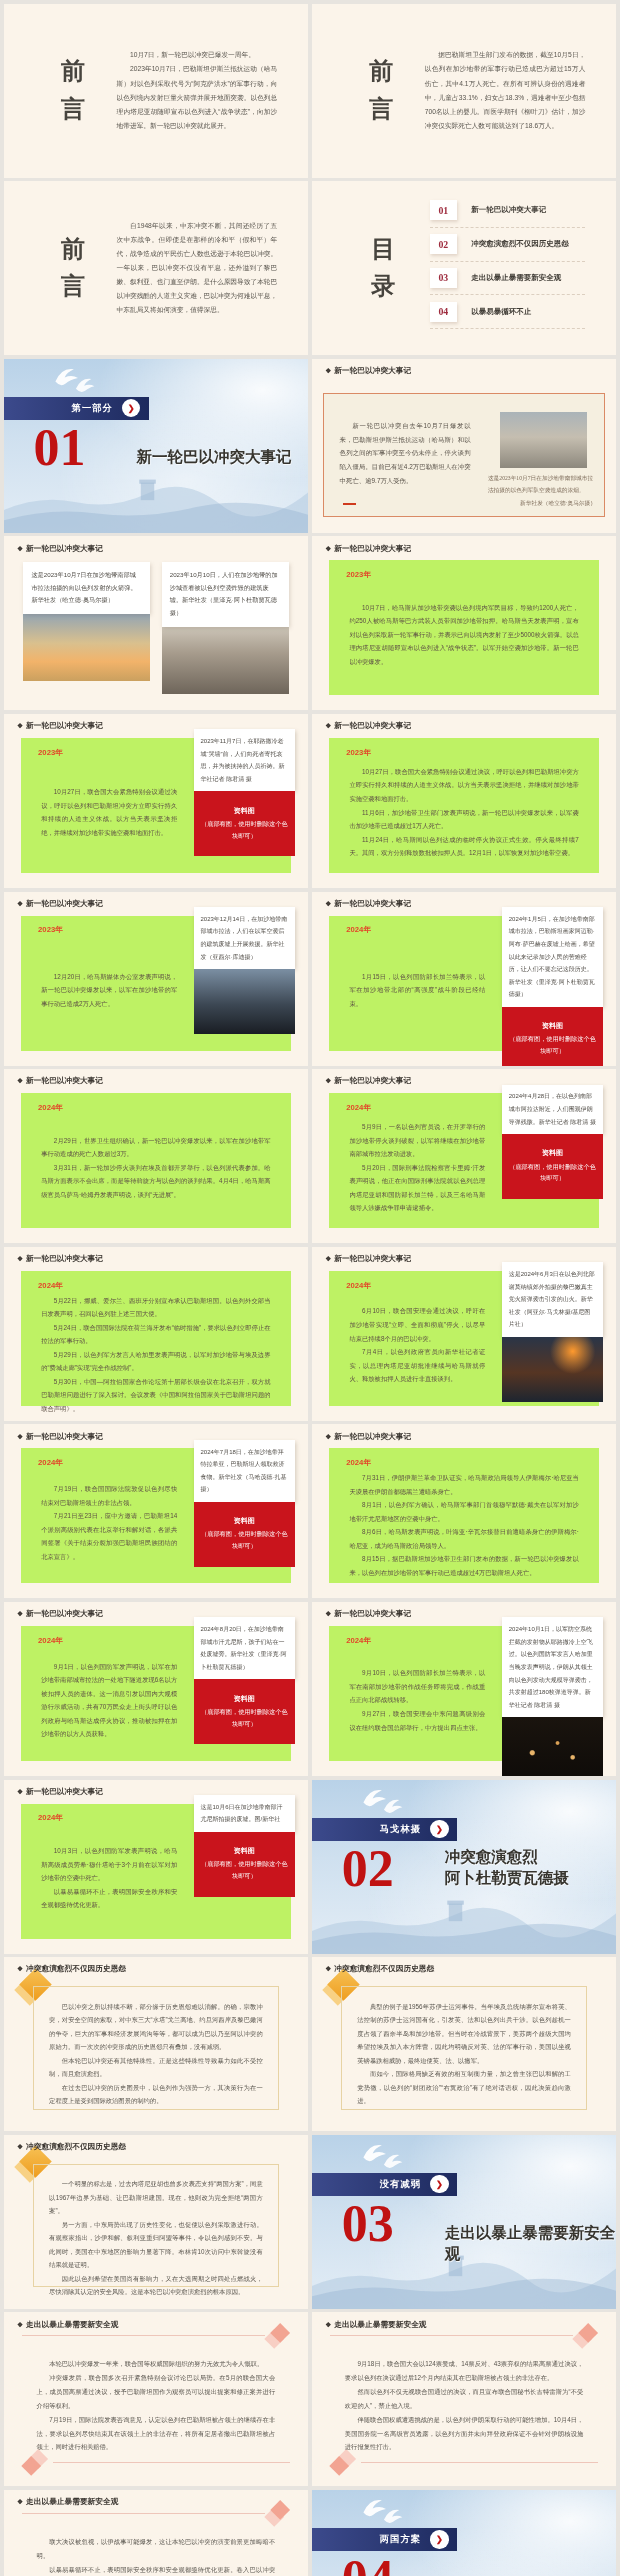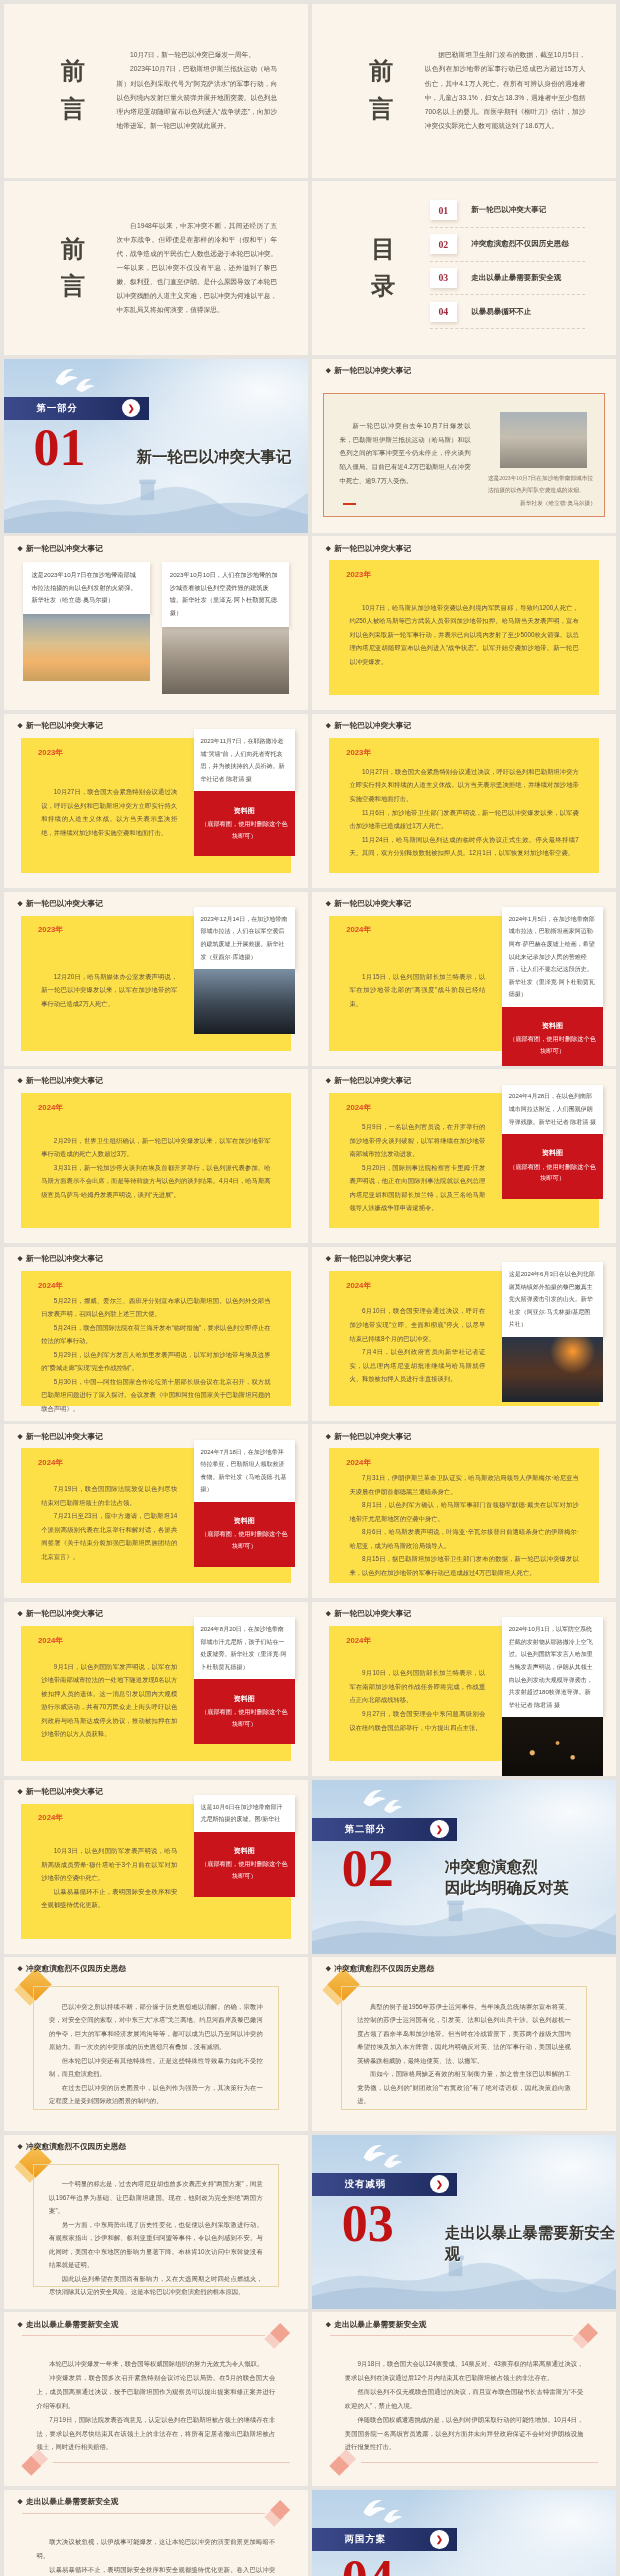--- a/index.html
+++ b/index.html
@@ -22,40 +22,40 @@
   .toc-num{width:27px;height:19.6px;background:#fff;box-shadow:1px 1.5px 3.1px rgba(150,120,100,.25);display:flex;align-items:center;justify-content:center;font:700 9.8px "Liberation Serif",serif;color:#9e2c3e;}
   .toc-label{margin-left:14.4px;font-size:7.5px;font-weight:700;color:#403c36;}
   .toc-sep{border-bottom:0.5px dashed #dccfc0;margin:6.7px 0 6.7px 0;}
   
   .sec-sky{position:absolute;inset:0;background:
      radial-gradient(ellipse at 85% 18%, rgba(255,255,255,.9) 0%, rgba(255,255,255,0) 45%),
      radial-gradient(ellipse at 60% 70%, rgba(255,255,255,.5) 0%, rgba(255,255,255,0) 50%),
      linear-gradient(180deg,#b9d2e8 0%,#cfe0ef 45%,#e3edf6 100%);}
   .sec-wall{position:absolute;left:0;right:0;bottom:0;height:77px;}
   .sec-ribbon{position:absolute;top:38px;left:0;width:145px;height:23px;background:linear-gradient(90deg,#3c4a8c,#1d2a5e);display:flex;align-items:center;z-index:4;}
-  .sec-ribbon-label{color:#fff;font:700 9.3px "Liberation Serif",serif;margin-left:33px;letter-spacing:1px;}
+  .sec-ribbon-label{color:#fff;font:700 9.3px "Liberation Serif",serif;margin-left:68px;letter-spacing:1px;}
   .sec-circle{position:absolute;right:8.2px;top:2.1px;width:18.5px;height:18.5px;border-radius:50%;background:#fff;display:flex;align-items:center;justify-content:center;color:#c01414;font:700 8.2px "Liberation Sans",sans-serif;}
   .sec-num{position:absolute;left:30px;top:66px;font:700 52px "Liberation Serif",serif;color:#c01212;line-height:.9;z-index:4;}
   .sec-title{position:absolute;left:133px;top:87px;font:700 15.5px "Liberation Serif",serif;color:#37352f;text-shadow:0.5px 0.5px 0 rgba(255,255,255,.8);line-height:1.4;z-index:4;}
-  .sec-title.two{top:76px;}
+  .sec-title.two{top:68px;font-family:Liberation Mono, monospace;}
   .doves{position:absolute;left:36px;top:3.1px;width:77px;height:37px;z-index:3;}
   
   .bd-frame{position:absolute;left:11.3px;right:11.3px;top:34px;bottom:15.5px;background:#f5efe0;border:0.5px solid #da8a65;}
   .bd-text{position:absolute;left:15.5px;top:25px;width:131px;font-size:6.4px;color:#564f46;line-height:2.15;text-align:justify;text-indent:2em;}
   .bd-photo{position:absolute;right:17.5px;top:18.5px;width:87px;height:56px;}
   .bd-cap{position:absolute;right:8.2px;top:78px;width:108px;font:5.7px "Liberation Serif",serif;color:#7c6a58;line-height:2.2;}
   .bd-credit{text-align:right;}
   .bd-dash{position:absolute;left:18.5px;bottom:11.3px;width:13.4px;height:2.1px;background:#cf3a1d;}
   
   .tp-wrap{position:absolute;left:19.6px;right:19.6px;top:26px;display:flex;gap:11.3px;}
   .tp-col{flex:1;display:flex;flex-direction:column;}
   .tp-card{background:#fff;box-shadow:1px 1.5px 4.1px rgba(120,100,80,.25);padding:6.7px 8.2px;font-size:6.2px;color:#4e4a44;line-height:2.05;z-index:2;}
   .tp-photo{height:69px;margin-top:-1.5px;}
   
-  .tl-card{position:absolute;left:17px;right:17px;top:24px;bottom:15px;background:#fde047;display:flex;flex-direction:column;}
+  .tl-card{position:absolute;left:17px;right:17px;top:24px;bottom:15px;background:#bef264;display:flex;flex-direction:column;}
   .tl-year{color:#e2482a;font-weight:700;font-size:7.7px;margin:9.8px 0 0 17.5px;}
   .tl-body{flex:1;display:flex;flex-direction:column;justify-content:center;padding:3.1px 20.6px 9.3px 20.6px;font-size:6.3px;color:#5c4e44;line-height:2.15;text-align:justify;}
   .tl-body p{margin:0;text-indent:2em;}
   .tl-card.narrow .tl-body{padding-right:114px;}
   .tl-right{position:absolute;top:15.5px;right:13.4px;width:101px;display:flex;flex-direction:column;z-index:6;}
   .cap-card{background:#fff;box-shadow:1px 1.5px 4.1px rgba(120,100,80,.3);padding:5.7px 6.7px;font-size:6px;color:#4e4a44;line-height:2.1;}
   .tl-media{margin-top:0;height:65px;position:relative;}
   .tl-overlay{position:absolute;inset:0;background:#c9141c;color:#fff;display:flex;flex-direction:column;align-items:center;justify-content:center;text-align:center;padding:3.1px 5.2px;box-sizing:border-box;}
   .ov-label{font-size:7px;font-weight:700;margin-bottom:2.1px;}
   .ov-note{font-size:6.2px;line-height:1.9;}
@@ -411,27 +411,27 @@
           <path d="M0 105 Q70 75 140 90 T280 72 T420 95 T590 70 L590 150 L0 150Z" fill="#a9c3dc" opacity=".45"></path>
           <path d="M0 125 Q90 100 180 112 T370 100 T590 115 L590 150 L0 150Z" fill="#93b2d0" opacity=".4"></path>
           <rect x="265" y="52" width="26" height="34" fill="#9db8d4" opacity=".55"></rect>
           <rect x="262" y="46" width="32" height="8" fill="#9db8d4" opacity=".6"></rect>
         </svg></div>
       <div class="doves"><svg width="77" height="37" viewBox="0 0 150 72">
           <path d="M30 38 Q42 10 66 14 Q52 20 48 30 Q62 24 74 31 Q58 34 50 42 Q40 50 30 38Z" fill="#fff" opacity=".95"></path>
           <path d="M70 52 Q80 30 100 33 Q89 38 86 46 Q97 42 106 47 Q94 50 88 56 Q79 62 70 52Z" fill="#fff" opacity=".9"></path>
         </svg></div>
       <div class="sec-ribbon">
-        <span class="sec-ribbon-label">第二部分</span>
+        <span class="sec-ribbon-label">马戈林摄</span>
         <div class="sec-circle">❯</div>
       </div>
       <div class="sec-num">02</div>
       <div class="sec-title two">
         <div>冲突愈演愈烈</div>
-        <div>因此均明确反对英</div>
+        <div>阿卜杜勒贾瓦德摄</div>
       </div>
     </div>
     <div class="slide">
       <div class="slide-header"><span class="hdr-icon">❖</span><span>冲突愈演愈烈不仅因历史恩怨</span></div>
       <div class="dm-echo"></div>
       <div class="dm-main"></div>
       <div class="dm-box">
         <p>巴以冲突之所以持续不断，部分缘于历史恩怨难以消解。的确，宗教冲突，对安全空间的索取，对中东三大“水塔”戈兰高地、约旦河西岸及黎巴嫩河的争夺，巨大的军事和经济发展鸿沟等等，都可以成为巴以乃至阿以冲突的原始力。而一次次的冲突形成的历史恩怨只有叠加，没有减弱。</p>
         <p>但本轮巴以冲突还有其他特殊性。正是这些特殊性导致暴力如此不受控制，而且愈演愈烈。</p>
         <p>在过去巴以冲突的历史图景中，以色列作为强势一方，其决策行为在一定程度上是受到国际政治图景的制约的。</p>

